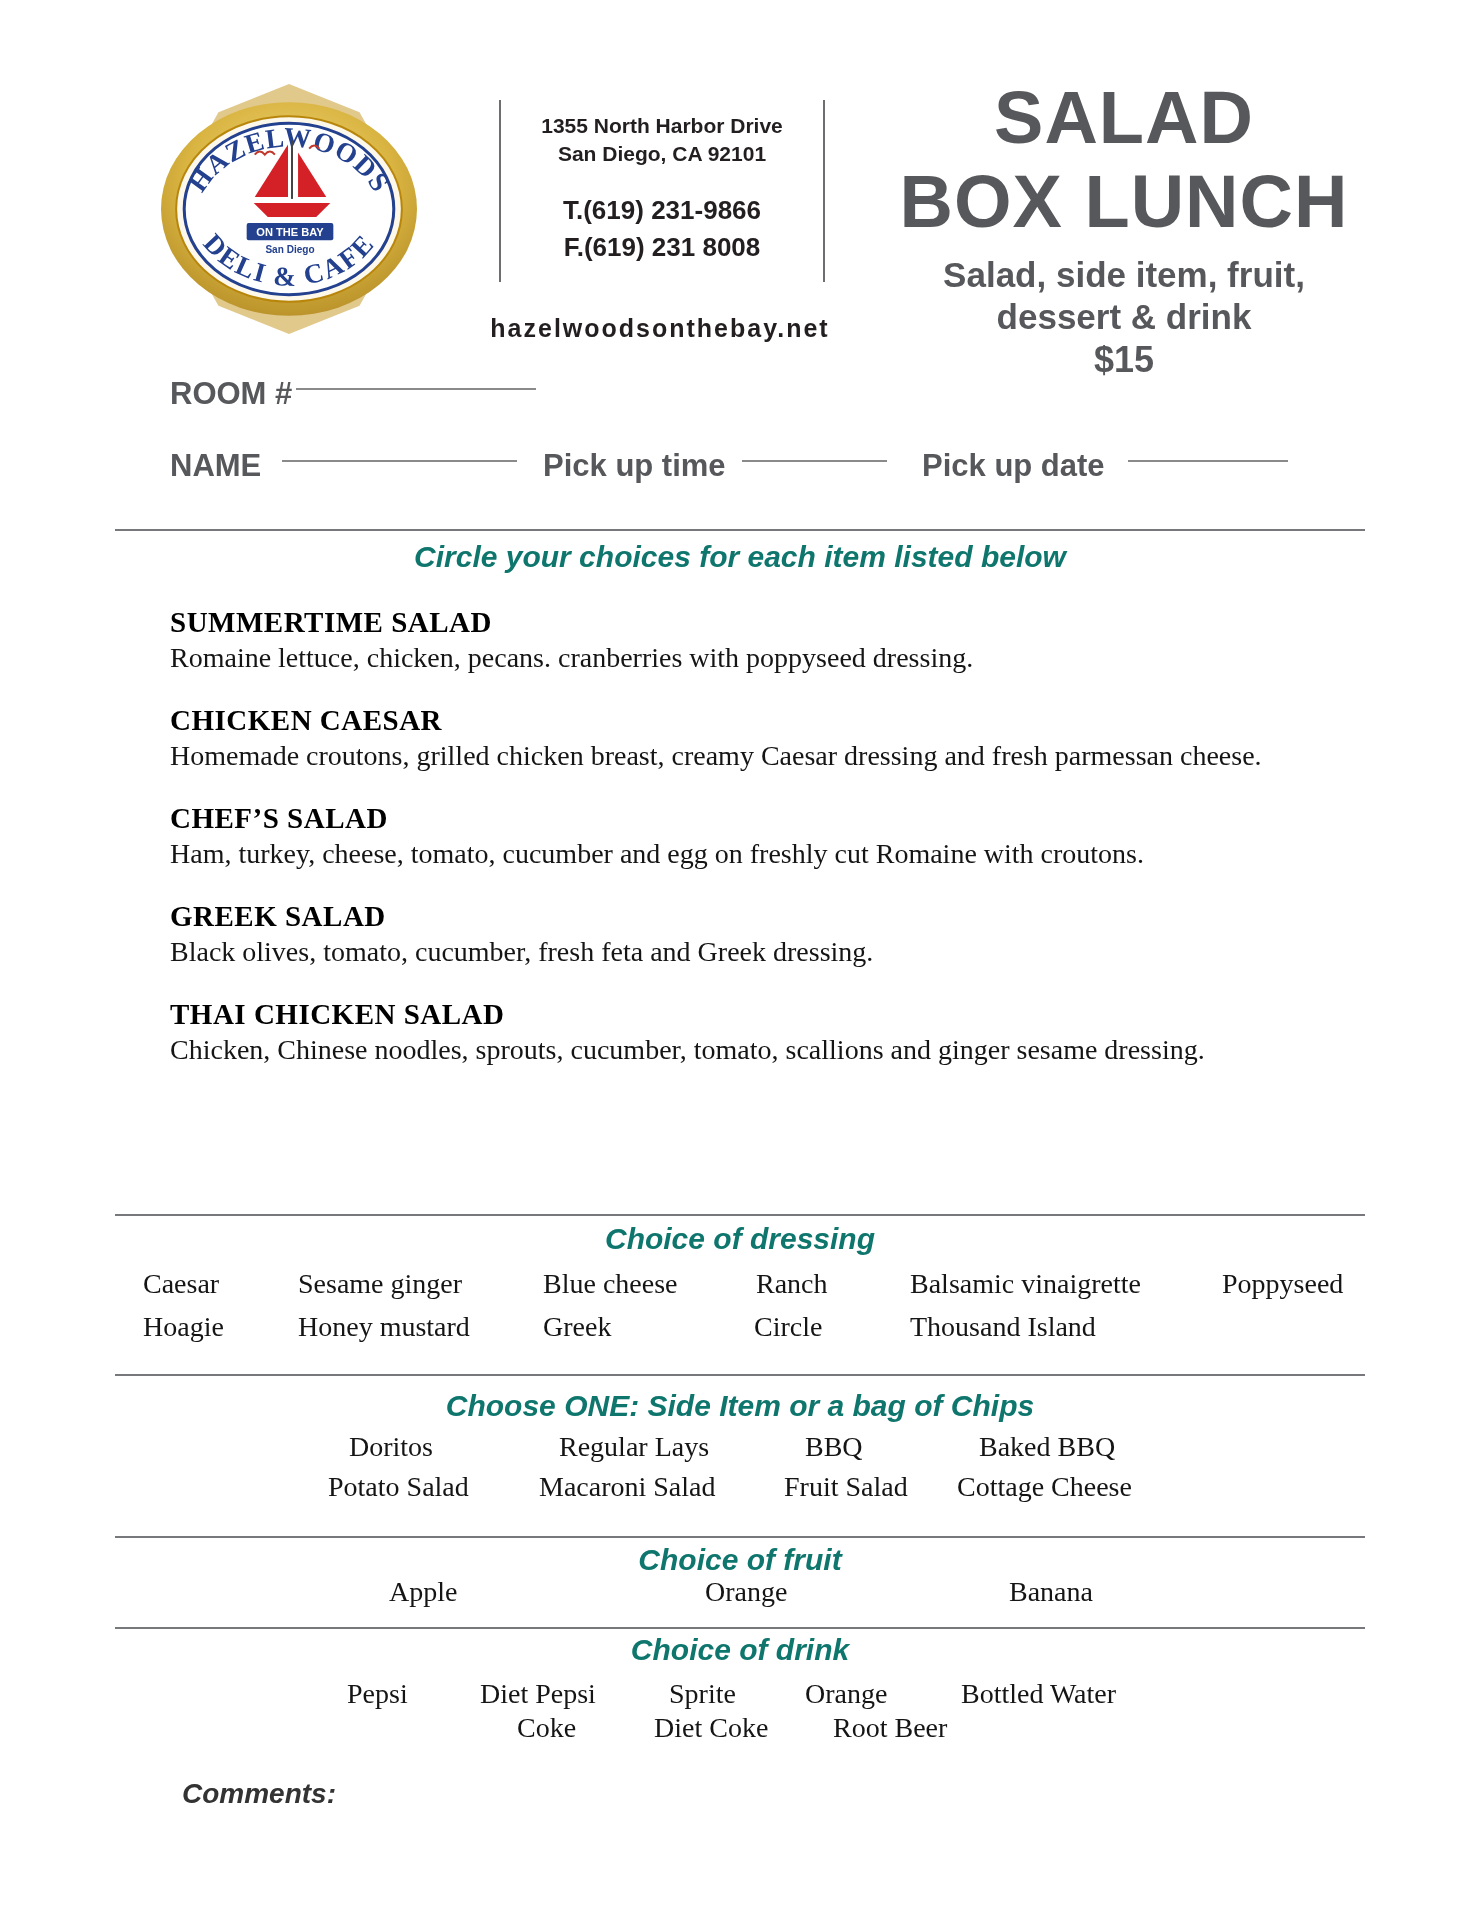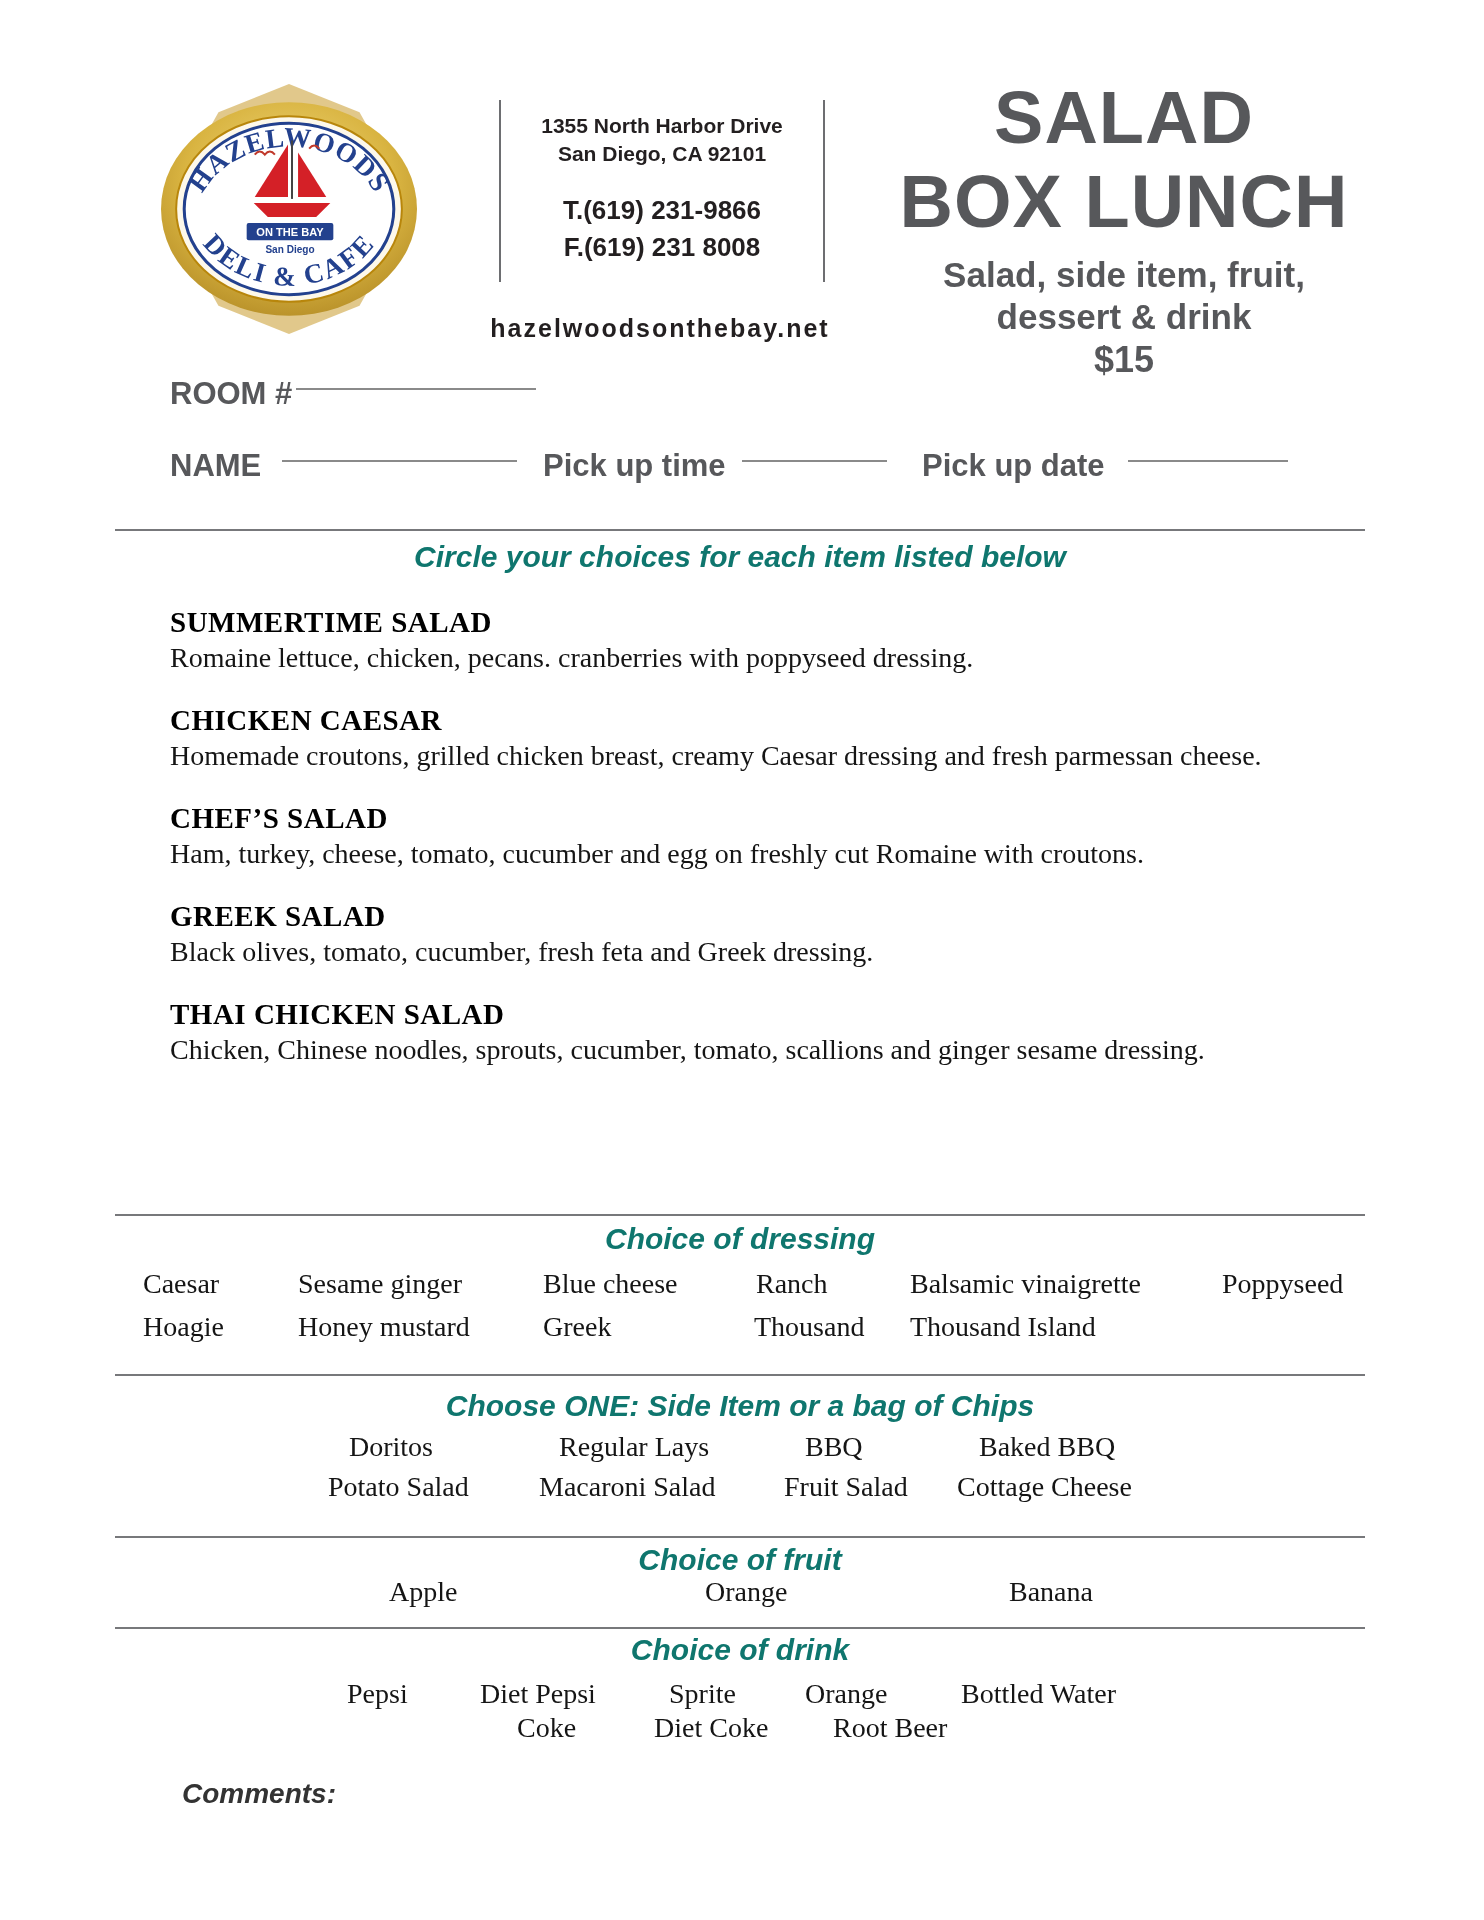--- a/index.html
+++ b/index.html
@@ -146,21 +146,21 @@
   <div class="sec-title" style="top:1222px;">Choice of dressing</div>
   <span class="opt" style="left:143px;  top:1268px;">Caesar</span>
   <span class="opt" style="left:298px;  top:1268px;">Sesame ginger</span>
   <span class="opt" style="left:543px;  top:1268px;">Blue cheese</span>
   <span class="opt" style="left:756px;  top:1268px;">Ranch</span>
   <span class="opt" style="left:910px;  top:1268px;">Balsamic vinaigrette</span>
   <span class="opt" style="left:1222px; top:1268px;">Poppyseed</span>
   <span class="opt" style="left:143px;  top:1311px;">Hoagie</span>
   <span class="opt" style="left:298px;  top:1311px;">Honey mustard</span>
   <span class="opt" style="left:543px;  top:1311px;">Greek</span>
-  <span class="opt" style="left:754px;  top:1311px;">Thousand</span>
+  <span class="opt" style="left:754px;  top:1311px;">Circle</span>
   <span class="opt" style="left:910px;  top:1311px;">Thousand Island</span>
 
   <div class="hr" style="top:1374px;"></div>
 
   <div class="sec-title" style="top:1389px;">Choose ONE: Side Item or a bag of Chips</div>
   <span class="opt" style="left:349px; top:1431px;">Doritos</span>
   <span class="opt" style="left:559px; top:1431px;">Regular Lays</span>
   <span class="opt" style="left:805px; top:1431px;">BBQ</span>
   <span class="opt" style="left:979px; top:1431px;">Baked BBQ</span>
   <span class="opt" style="left:328px; top:1471px;">Potato Salad</span>

